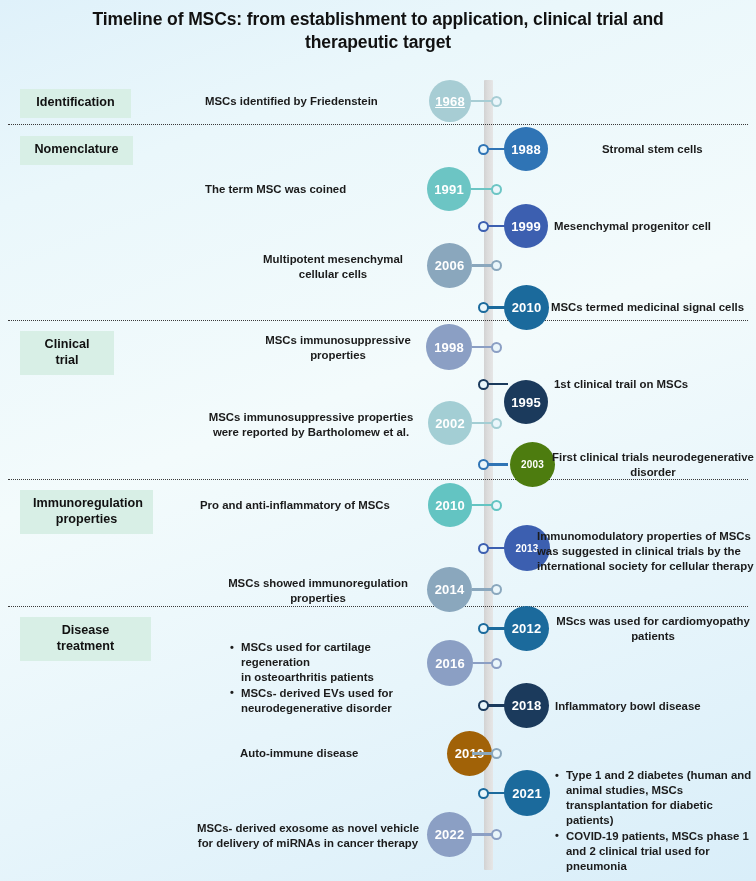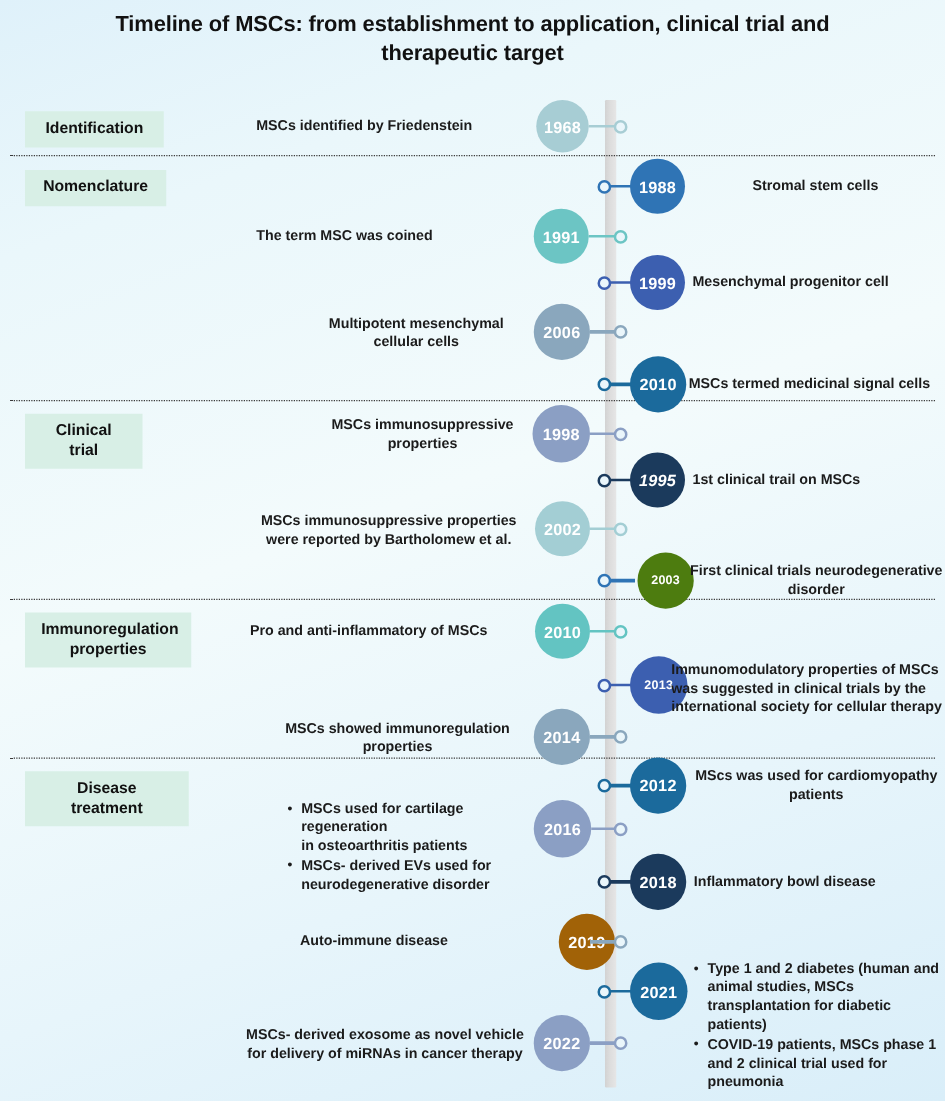--- a/index.html
+++ b/index.html
@@ -142,21 +142,21 @@
 </div>
 <div class="sec-label" style="left:20px; top:490px; width:133px;">
   <span>Immunoregulation</span><br>
   <span>properties</span>
 </div>
 <div class="sec-label" style="left:20px; top:617px; width:131px;">
   <span>Disease treatment</span>
 </div>
 
 <div class="node">
-  <div class="bubble" style="left:429px; top:80px; width:42px; height:42px; background:#a7cdd4; font-size:13px;">
+  <div class="bubble" style="left:429px; top:80px; width:42px; height:42px; background:#a7cdd4; font-size:13px;text-decoration:underline;">
     <span>1968</span>
   </div>
   <div class="connector" style="left:471px; top:99.9px; width:26px; background:#a7cdd4;"></div>
   <div class="ring" style="left:491px; top:95.5px; border:2.4px solid #a7cdd4;"></div>
   <div class="evt-text left" style="left:205px; top:94px; width:218px;">
     <span>MSCs identified by Friedenstein</span>
   </div>
 </div>
 
 <div class="node">
@@ -221,21 +221,21 @@
   </div>
   <div class="connector" style="left:472px; top:345.9px; width:25px; background:#8b9fc4;"></div>
   <div class="ring" style="left:491px; top:341.5px; border:2.4px solid #8b9fc4;"></div>
   <div class="evt-text ctr" style="left:255px; top:333px; width:166px;">
     <span>MSCs immunosuppressive</span><br>
     <span>properties</span>
   </div>
 </div>
 
 <div class="node">
-  <div class="bubble" style="left:504px; top:362px; width:44px; height:44px; background:#1b3a5c; font-size:13px;font-style:italic;">
+  <div class="bubble" style="left:504px; top:380px; width:44px; height:44px; background:#1b3a5c; font-size:13px;">
     <span>1995</span>
   </div>
   <div class="connector" style="left:484px; top:382.9px; width:24px; background:#1b3a5c;"></div>
   <div class="ring" style="left:478px; top:378.5px; border:2.4px solid #1b3a5c;"></div>
   <div class="evt-text right" style="left:554px; top:377px; width:200px;">
     <span>1st clinical trail on MSCs</span>
   </div>
 </div>
 
 <div class="node">

